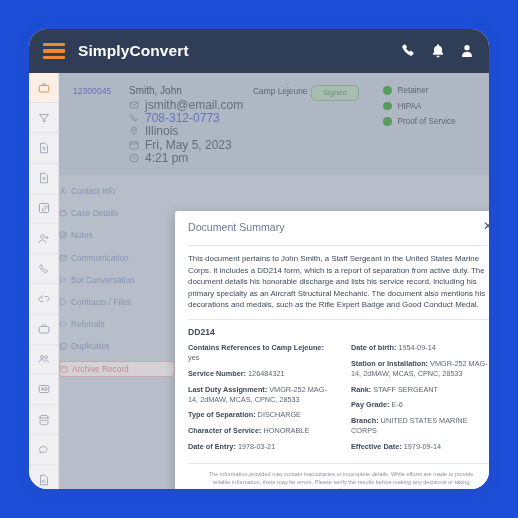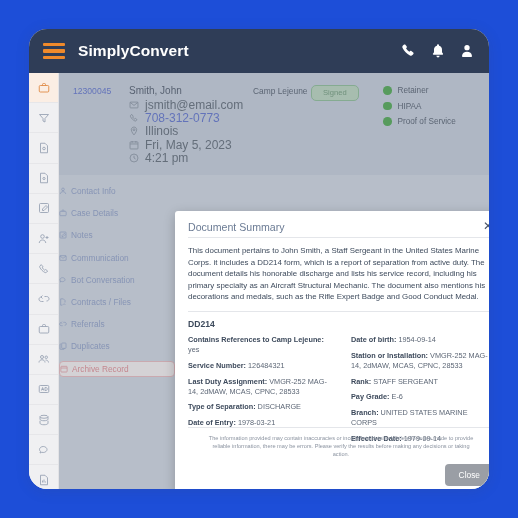--- a/index.html
+++ b/index.html
@@ -226,21 +226,21 @@
     background: #ffffff;
     border-radius: 3px;
     box-shadow: 0 3px 12px rgba(0,0,0,0.22);
     box-sizing: border-box;
     padding: 10px 13px 0 13px;
     overflow: hidden;
   }
   .modal-head {
     display: flex;
     align-items: flex-start;
-    padding-bottom: 4px;
+    padding-bottom: 12px;
     border-bottom: 1px solid #e4e6ea;
   }
   .modal-title {
     font-size: 10.6px;
     color: #6b7b94;
   }
   .modal-close {
     margin-left: auto;
     font-size: 12px;
     color: #4a5568;
@@ -592,20 +592,24 @@
               </div>
               <div class="field">
                 <b>Last Duty Assignment:</b>
                 <span>VMGR-252 MAG-14, 2dMAW, MCAS, CPNC, 28533</span>
               </div>
               <div class="field">
                 <b>Type of Separation:</b>
                 <span>DISCHARGE</span>
               </div>
               <div class="field">
+                <b>Character of Service:</b>
+                <span>HONORABLE</span>
+              </div>
+              <div class="field">
                 <b>Date of Entry:</b>
                 <span>1978-03-21</span>
               </div>
             </div>
 
             <div class="fcol">
               <div class="field">
                 <b>Date of birth:</b>
                 <span>1954-09-14</span>
               </div>
@@ -627,23 +631,20 @@
               </div>
               <div class="field">
                 <b>Effective Date:</b>
                 <span>1979-09-14</span>
               </div>
             </div>
           </div>
 
           <div class="modal-foot">
             <div class="disclaimer">The information provided may contain inaccuracies or incomplete details. While efforts are made to provide reliable information, there may be errors. Please verify the results before making any decisions or taking action.</div>
-            <div class="foot-actions">
-              <button class="btn-close">Close</button>
-            </div>
           </div>
 
         </div>
       </div>
 
     </div>
   </div>
 </div>
 
 </body></html>

